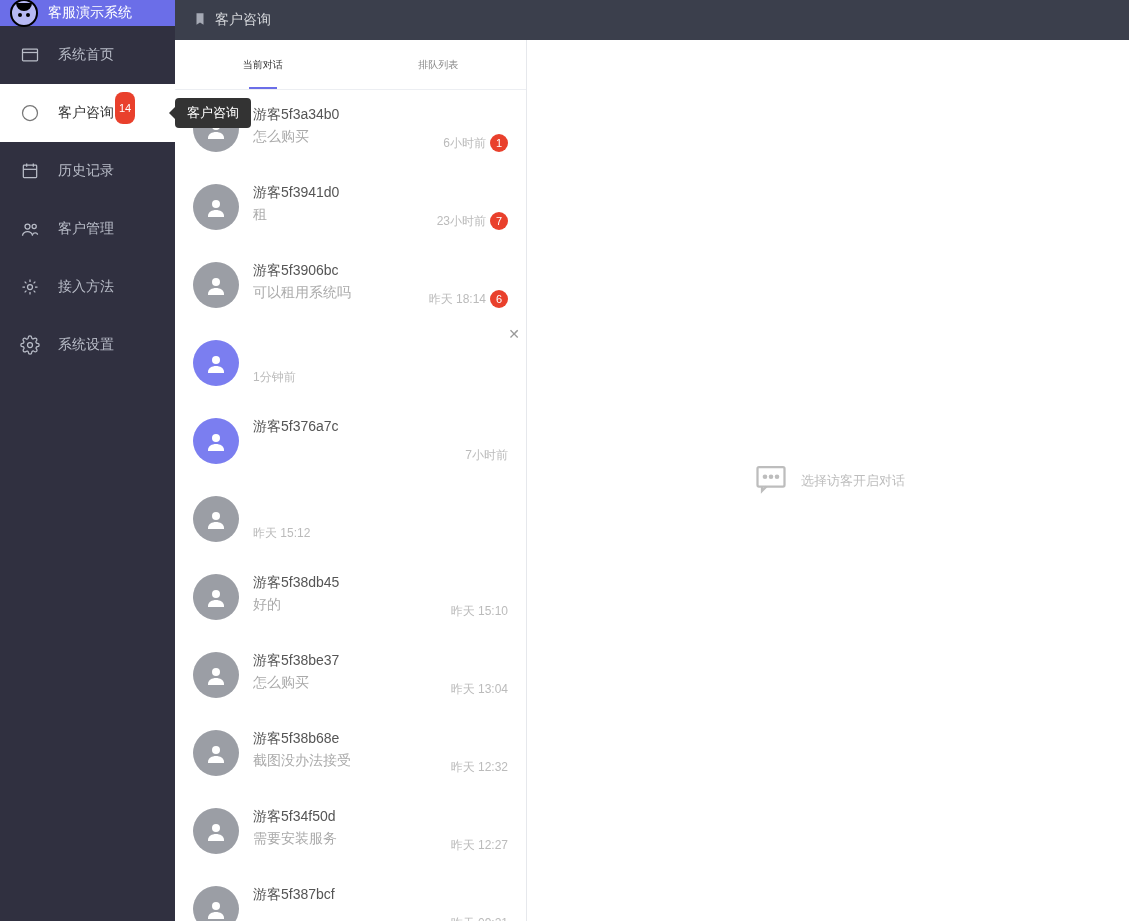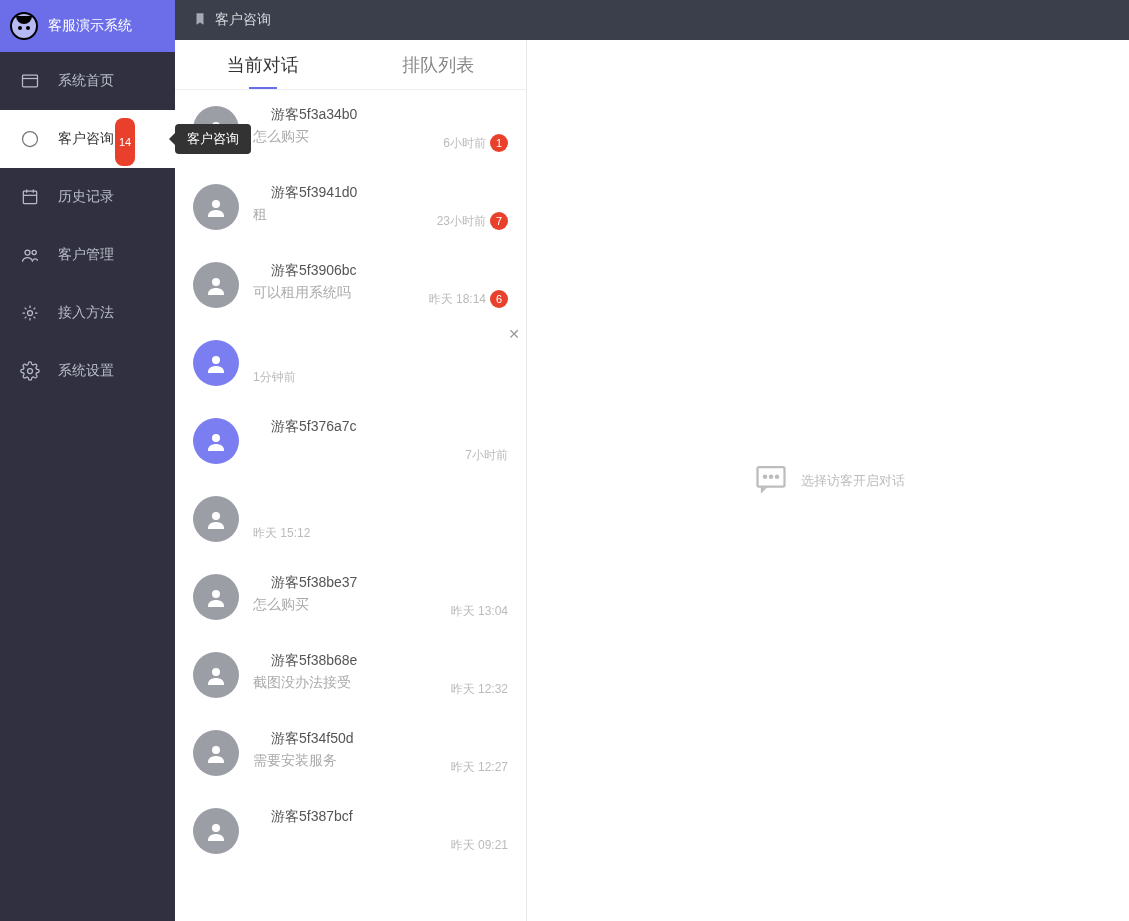--- a/index.html
+++ b/index.html
@@ -1,54 +1,54 @@
 <!DOCTYPE html>
 <html><head>
 <meta charset="utf-8">
 <style>
 * { margin: 0; padding: 0; box-sizing: border-box; font-family: -apple-system, "Helvetica Neue", Arial, "PingFang SC", "Microsoft YaHei", sans-serif; }
 body { width: 1129px; height: 921px; display: flex; overflow: hidden; background: #f5f5f5; }
 
 
 .sidebar { width: 175px; background: #303040; color: #fff; display: flex; flex-direction: column; flex-shrink: 0; }
-.logo-bar { height: 52px; background: #6b6ee8; display: flex; align-items: center; padding: 0 10px; gap: 10px; }
+.logo-bar { height: 26px; background: #6b6ee8; display: flex; align-items: center; padding: 0 10px; gap: 10px; }
 .logo-icon { width: 28px; height: 28px; border-radius: 50%; border: 2px solid #000; display: flex; align-items: center; justify-content: center; position: relative; background: #b7b9f3; }
 .logo-icon::before { content: ""; width: 16px; height: 8px; background: #000; border-radius: 0 0 10px 10px; position: absolute; top: 2px; }
 .logo-icon .eyes { display:flex; gap:4px; position:relative; top:2px;}
 .logo-icon .eyes span{width:4px;height:4px;background:#000;border-radius:50%;}
 .logo-title { font-size: 14px; font-weight: 500; color:#fff;}
 .nav-item { height: 58px; display: flex; align-items: center; padding: 0 20px; gap: 18px; font-size: 14px; color: #b9bdc8; cursor: pointer; position: relative; }
 .nav-item.active { background: #fff; color: #333; }
 .nav-item .icon { width: 20px; height: 20px; display:flex; align-items:center; justify-content:center; }
-.nav-badge { position: absolute; top: 8px; left: 115px; background: #e9402c; color: #fff; font-size: 11px; line-height: 16px; min-width: 20px; padding: 16px 4px; border-radius: 8px; text-align: center; }
+.nav-badge { position: absolute; top: 8px; left: 115px; background: #e9402c; color: #fff; font-size: 11px; line-height: 16px; min-width: 20px; padding: 8px 4px; border-radius: 8px; text-align: center; }
 
 
 .tooltip { position: absolute; left: 175px; top: 0; transform: translateY(-50%); top: 50%; background: #333; color: #fff; font-size: 13px; padding: 6px 12px; border-radius: 4px; white-space: nowrap; z-index: 50; }
 .tooltip::before { content:""; position:absolute; left:-6px; top:50%; transform:translateY(-50%); border:6px solid transparent; border-right-color:#333; border-left:none;}
 
 
 .main { flex: 1; display: flex; flex-direction: column; background:#fff; min-width:0;}
 .topbar { height: 40px; background: #3b3f4c; color: #d6d8dc; display: flex; align-items: center; padding: 0 18px; gap: 8px; font-size: 14px; flex-shrink:0;}
 .content { flex: 1; display: flex; min-height:0;}
 
 
 .list-panel { width: 352px; border-right: 1px solid #e6e8ec; display: flex; flex-direction: column; background:#fff; position:relative;}
 .tabs { display: flex; height: 50px; border-bottom: 1px solid #eceef2; }
-.tab { flex: 1; display: flex; align-items: center; justify-content: center; font-size: 18px; color: #888; cursor: pointer; position: relative; }
+.tab { flex: 1; display: flex; align-items: center; justify-content: center; font-size: 10px; color: #888; cursor: pointer; position: relative; }
 .tab.active { color: #333; font-weight:500;}
 .tab.active::after { content:""; position:absolute; bottom:0; left:50%; transform:translateX(-50%); width:28px; height:2px; background:#6b6ee8;}
 .conv-list { flex:1; overflow-y:auto; }
 .conv-list::-webkit-scrollbar{width:8px;}
 .conv-list::-webkit-scrollbar-thumb{background:#d2d6dd;border-radius:4px;}
 .conv-item { display:flex; padding: 16px 18px; gap:14px; cursor:pointer; position:relative;}
 .avatar { width:46px; height:46px; border-radius:50%; background:#9b9ea5; display:flex; align-items:center; justify-content:center; flex-shrink:0;}
 .avatar.online { background:#7b7ef0;}
 .avatar svg{width:24px;height:24px;}
 .conv-body { flex:1; min-width:0; }
-.conv-name { font-size:14px; color:#555; margin-bottom:4px;margin-left:18px;}
+.conv-name { font-size:14px; color:#555; margin-bottom:4px;}
 .conv-preview { font-size:14px; color:#aaa; white-space:nowrap; overflow:hidden; text-overflow:ellipsis;}
 .conv-meta { display:flex; align-items:flex-end; gap:4px; flex-shrink:0;}
 .conv-time { font-size:12px; color:#bbb;}
 .conv-badge { background:#e9402c; color:#fff; font-size:11px; min-width:18px; height:18px; border-radius:9px; display:flex; align-items:center; justify-content:center; padding:0 4px;}
 .item-close { position:absolute; top:2px; right:6px; color:#999; font-size:14px; cursor:pointer;}
 
 
 .detail { flex:1; display:flex; flex-direction:row; align-items:center; justify-content:center; color:#bdbdbd; gap:10px; background:#fff;}
 .detail svg{width:40px;height:36px;}
 .detail-text{font-size:13px;}
@@ -229,20 +229,35 @@
           </div>
           <div class="conv-item">
             <div class="avatar">
               <svg viewBox="0 0 24 24" fill="#fff">
                 <circle cx="12" cy="9" r="4"></circle>
                 <path d="M4 21c0-4 4-6 8-6s8 2 8 6v1H4v-1z"></path>
               </svg>
             </div>
             <div class="conv-meta">
               <div class="conv-time">昨天 15:12</div>
+            </div>
+          </div>
+          <div class="conv-item">
+            <div class="avatar">
+              <svg viewBox="0 0 24 24" fill="#fff">
+                <circle cx="12" cy="9" r="4"></circle>
+                <path d="M4 21c0-4 4-6 8-6s8 2 8 6v1H4v-1z"></path>
+              </svg>
+            </div>
+            <div class="conv-body">
+              <div class="conv-name">游客5f38db45</div>
+              <div class="conv-preview">好的</div>
+            </div>
+            <div class="conv-meta">
+              <div class="conv-time">昨天 15:10</div>
             </div>
           </div>
           <div class="conv-item">
             <div class="avatar">
               <svg viewBox="0 0 24 24" fill="#fff">
                 <circle cx="12" cy="9" r="4"></circle>
                 <path d="M4 21c0-4 4-6 8-6s8 2 8 6v1H4v-1z"></path>
               </svg>
             </div>
             <div class="conv-body">

